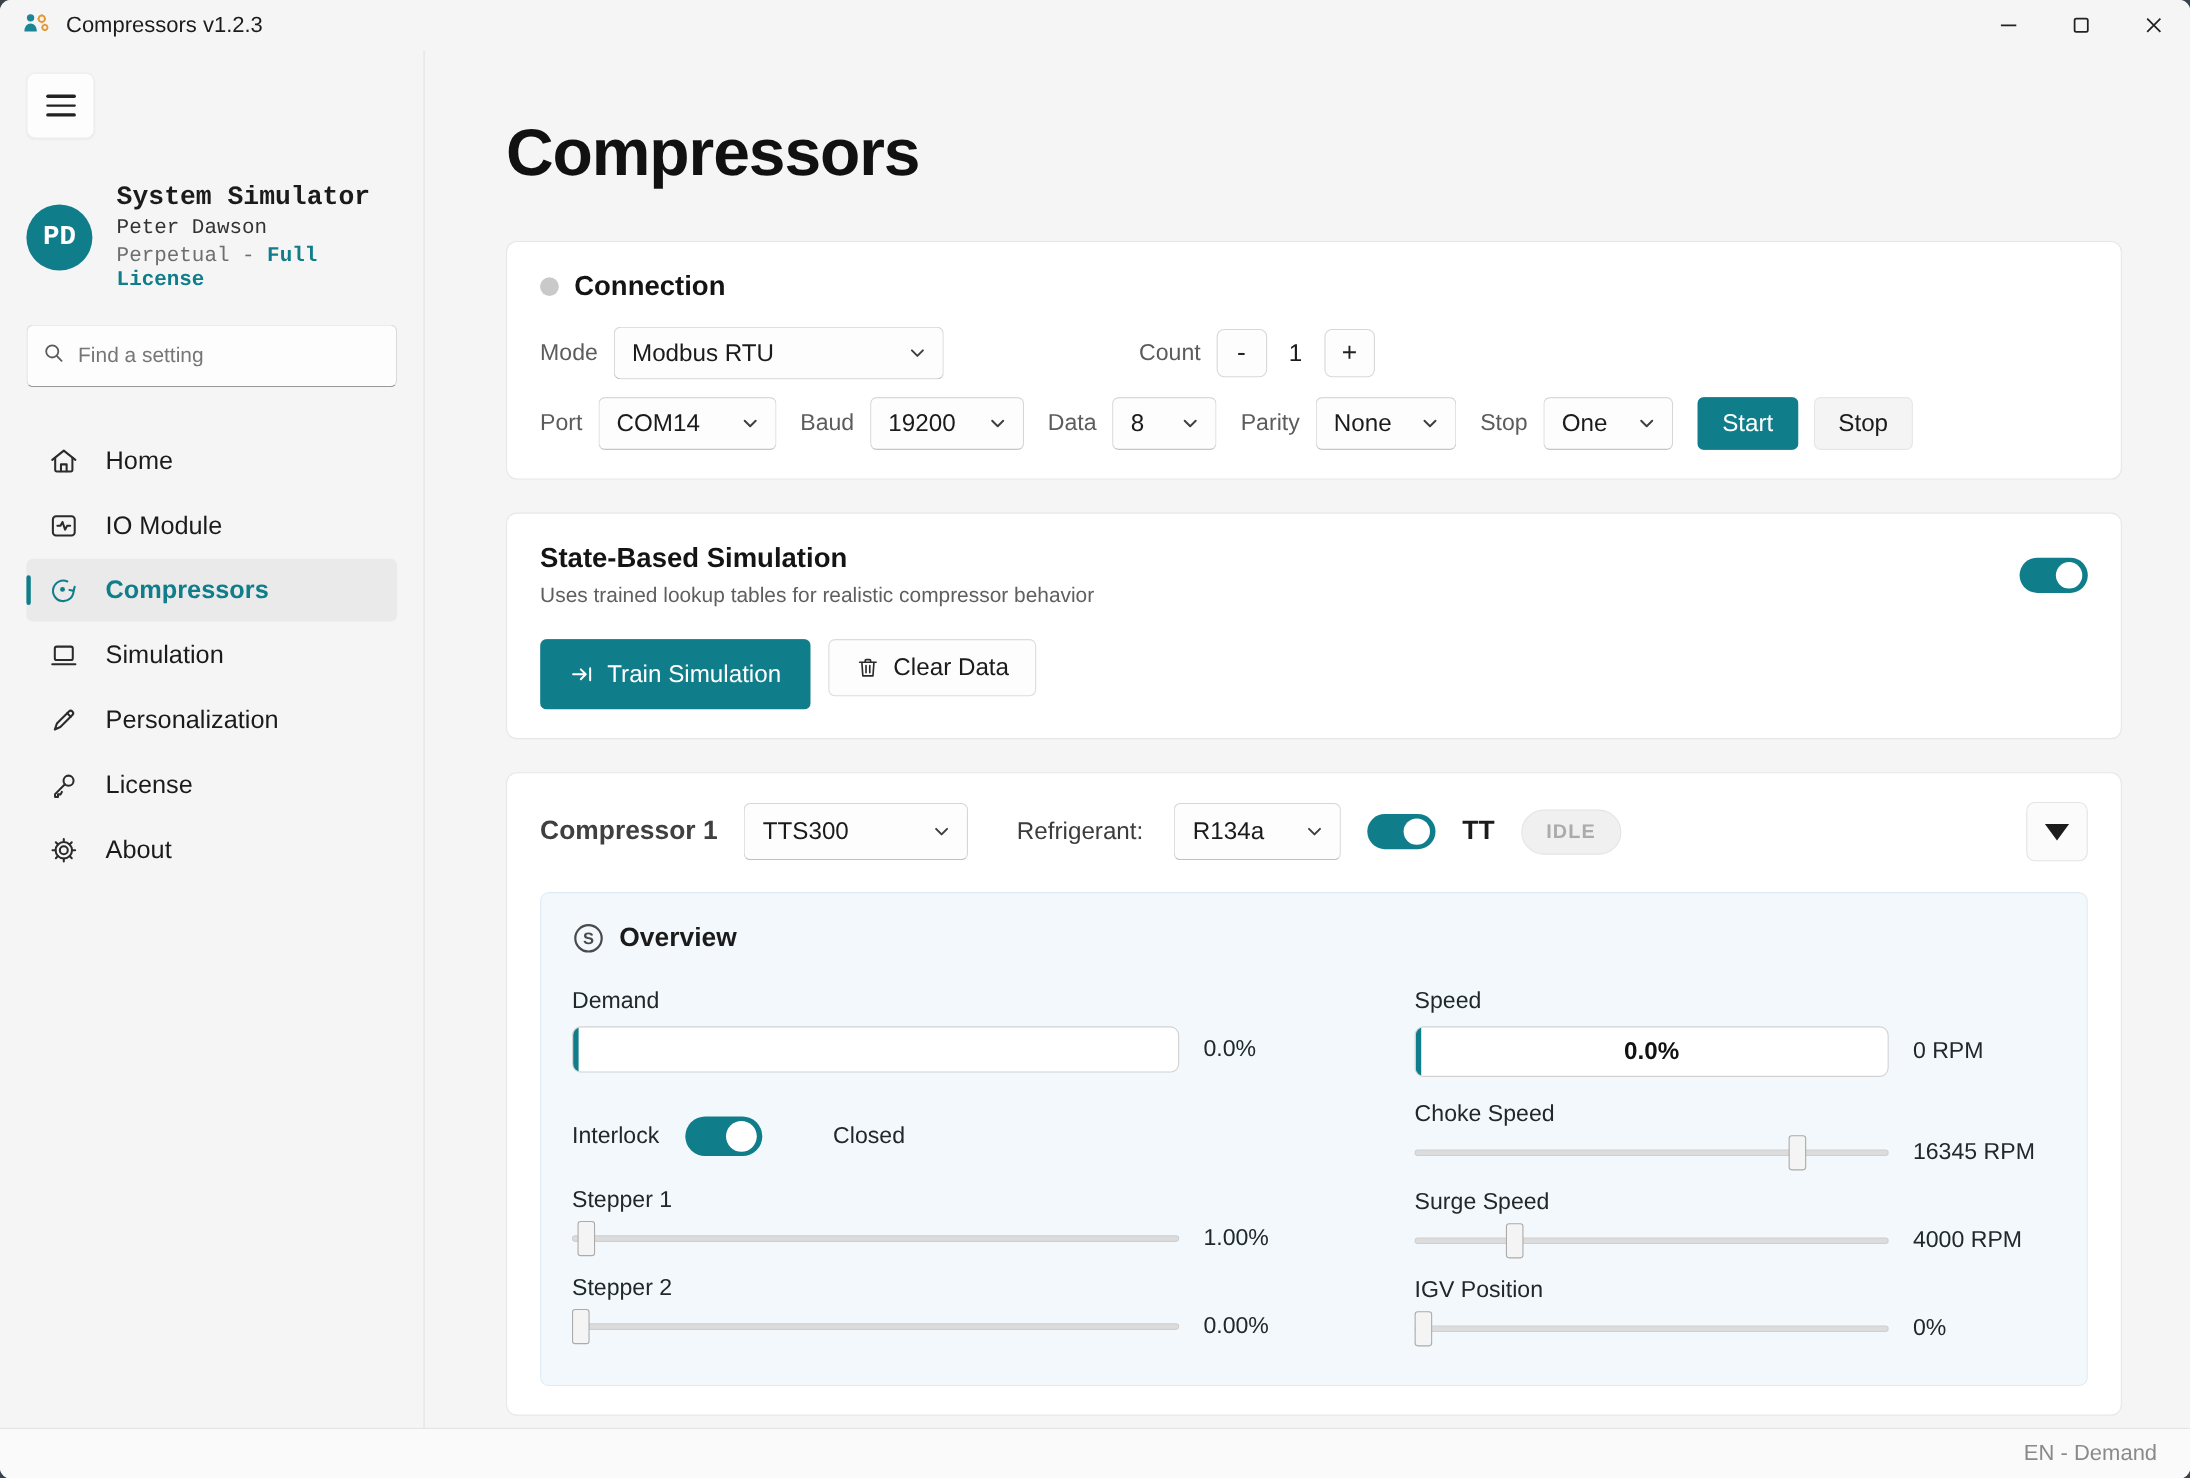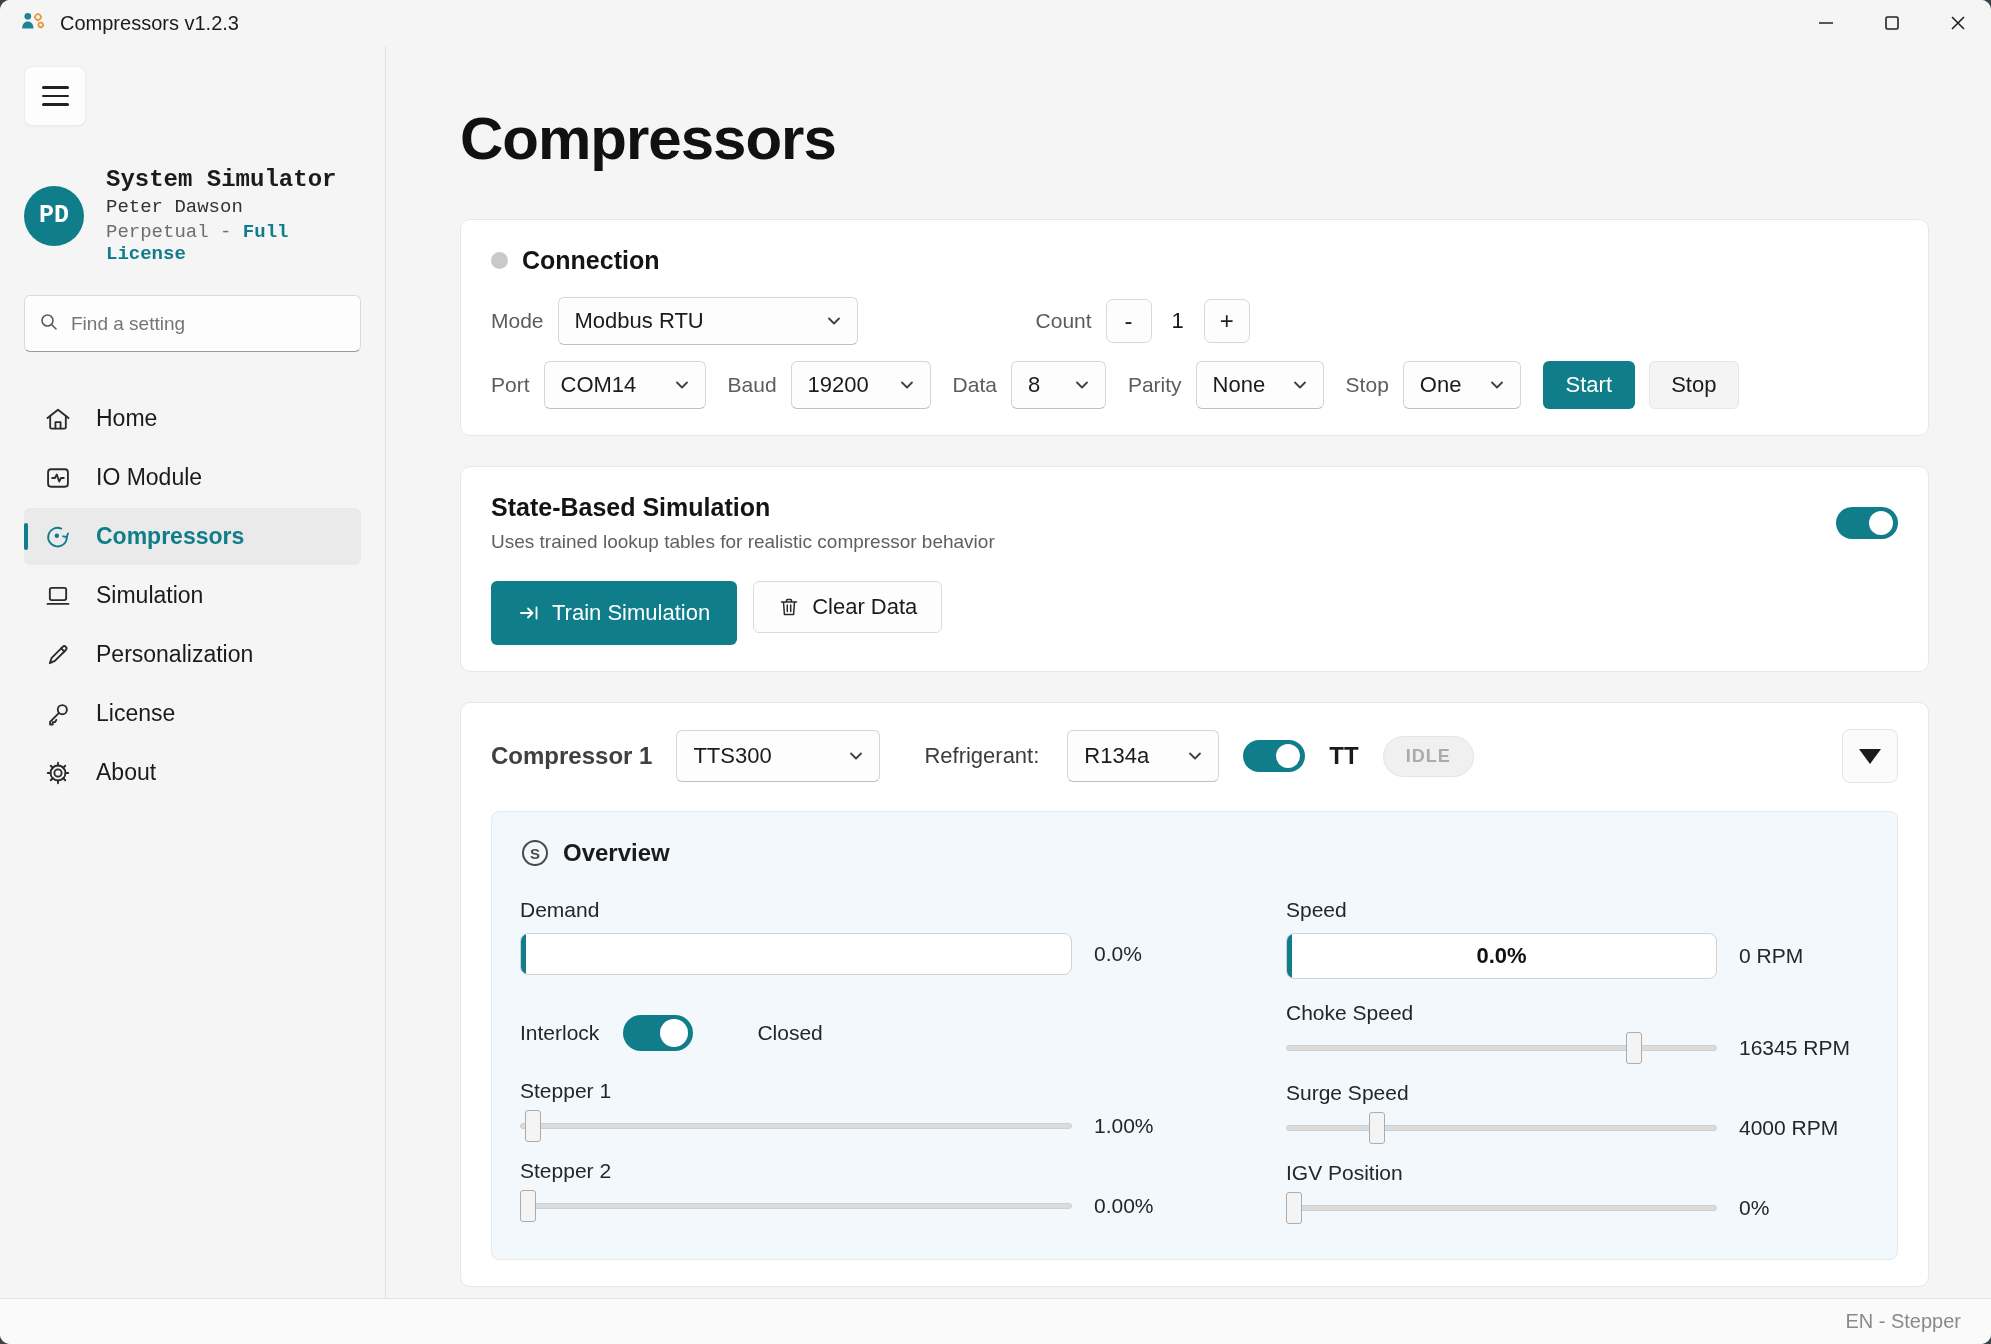--- a/index.html
+++ b/index.html
@@ -500,16 +500,16 @@
               </div>
             </div>
           </div>
         </div>
       </div>
 
     </div>
   </div>
 
   <div class="footer">
-    <span class="footer-lang">EN - Stepper</span>
+    <span class="footer-lang">EN - Demand</span>
   </div>
 
 </div>
 
 </body></html>

